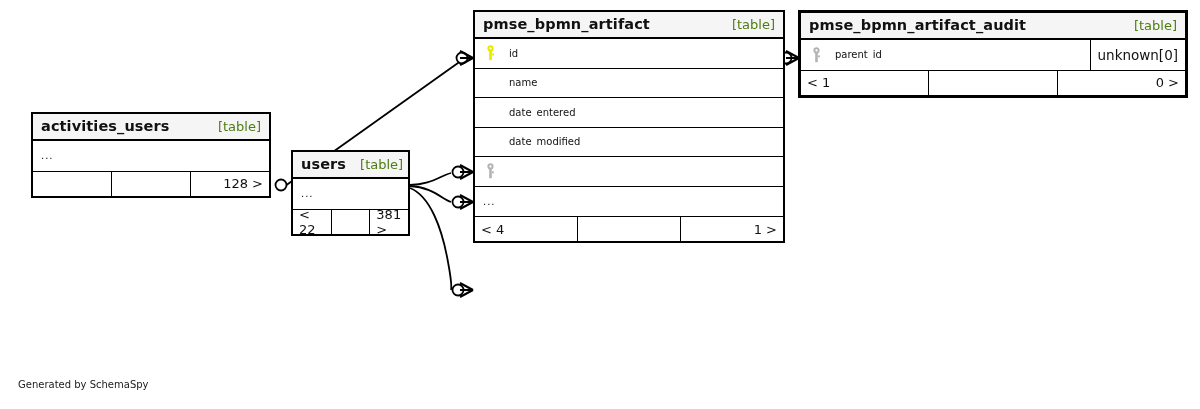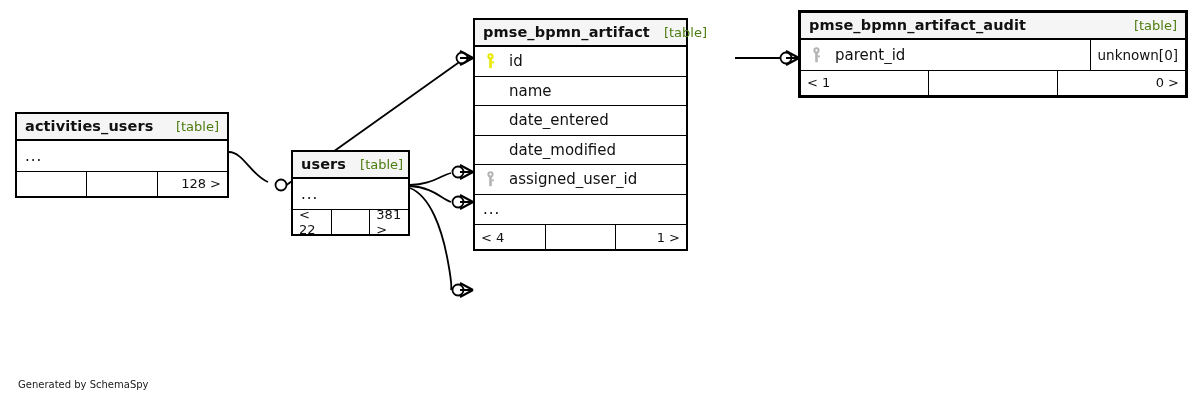--- a/index.html
+++ b/index.html
@@ -77,21 +77,21 @@
   .keycell {
     width: 30px;
     flex: 0 0 30px;
     display: flex;
     align-items: center;
     justify-content: center;
   }
   .col-name {
     flex: 1 1 auto;
     padding-left: 4px;
-    font-size: 15px;
+    font-size: 10px;
     overflow: hidden;
   }
   .col-type {
     flex: 0 0 auto;
     border-left: 1.5px solid #000000;
     padding: 0 7px;
     font-size: 13.5px;
     height: 100%;
     display: flex;
     align-items: center;
@@ -130,23 +130,23 @@
   .credit {
     position: absolute;
     left: 18px;
     top: 379px;
     font-size: 10px;
     color: #1a1a1a;
     white-space: nowrap;
   }
 
   
-  #ent-activities_users { left: 15px;  top: 112px; width: 214px; }
+  #ent-activities_users { left: 31px;  top: 112px; width: 240px; }
   #ent-users            { left: 291px; top: 150px; width: 119px; }
-  #ent-pmse_artifact    { left: 473px; top: 10px;  width: 215px; margin-top: 8px; }
+  #ent-pmse_artifact    { left: 473px; top: 10px;  width: 312px; }
   #ent-pmse_audit       { left: 798px; top: 10px;  width: 390px; }
 </style>
 </head>
 <body>
 
 <div id="canvas">
 
   <svg class="edges" viewBox="0 0 1200 409" xmlns="http://www.w3.org/2000/svg">
     <defs>
       <g id="crow">
@@ -271,21 +271,20 @@
 
       <div class="row">
         <span class="keycell">
           <svg class="key-icon" viewBox="0 0 11 16" xmlns="http://www.w3.org/2000/svg">
             <circle cx="5.5" cy="3.4" r="3.1" fill="#b4b4b4"></circle>
             <circle cx="5.5" cy="3.4" r="1.1" fill="#ffffff"></circle>
             <rect x="4.2" y="5.6" width="2.6" height="9.6" fill="#b4b4b4"></rect>
             <rect x="6.8" y="8.4" width="2.1" height="1.9" fill="#b4b4b4"></rect>
           </svg>
         </span>
-        <span class="col-name">assigned_user_id</span>
       </div>
 
       <div class="row ellipsis">
         <span class="col-name">...</span>
       </div>
 
     </div>
     <div class="ent-footer">
       <span class="fcell left">&lt; 4</span>
       <span class="fcell center"></span>

